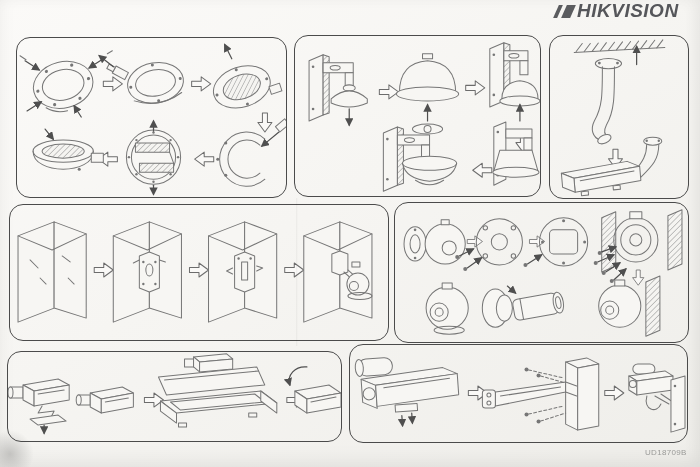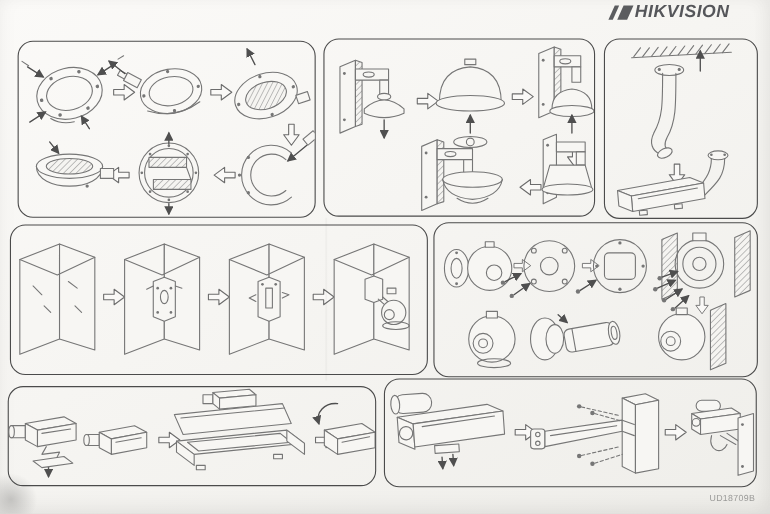--- a/index.html
+++ b/index.html
@@ -14,21 +14,21 @@
   .fw{fill:#f7f6f3;stroke:#767676;stroke-width:1;stroke-linejoin:round;}
   .fh{fill:url(#hatch);stroke:#767676;stroke-width:1;stroke-linejoin:round;}
   .sa{fill:none;stroke:#4f4f4f;stroke-width:1.2;stroke-linecap:round;}
   .dash{stroke-dasharray:3 2.2;}
   .dot{fill:#767676;stroke:none;}
   .ha{fill:#faf9f7;stroke:#6c6c6c;stroke-width:1;stroke-linejoin:round;}
   
   .logo{position:absolute;top:4px;left:556px;display:flex;align-items:center;gap:4px;height:14px;}
   .logo .bar1{display:inline-block;width:4px;height:13px;background:#5b5c5f;transform:skewX(-24deg);}
   .logo .bar2{display:inline-block;width:9px;height:13px;background:#5b5c5f;transform:skewX(-24deg);}
-  .logo-text{font-style:italic;font-weight:800;font-size:16px;letter-spacing:.5px;color:#55565a;}
+  .logo-text{font-style:italic;font-weight:800;font-size:19px;letter-spacing:.5px;color:#55565a;}
   .docnum{position:absolute;left:645px;top:448px;font-size:8px;color:#9a9a98;letter-spacing:.3px;}
   .crease{position:absolute;left:296px;top:198px;width:2px;height:148px;
     background:linear-gradient(to right,rgba(0,0,0,.05),rgba(0,0,0,0));}
   .corner-shadow{position:absolute;left:-14px;top:430px;width:48px;height:48px;border-radius:50%;
     background:radial-gradient(circle,rgba(60,60,60,.25),rgba(60,60,60,0) 70%);}
 </style>
 </head>
 <body>
 
 <div class="page">

